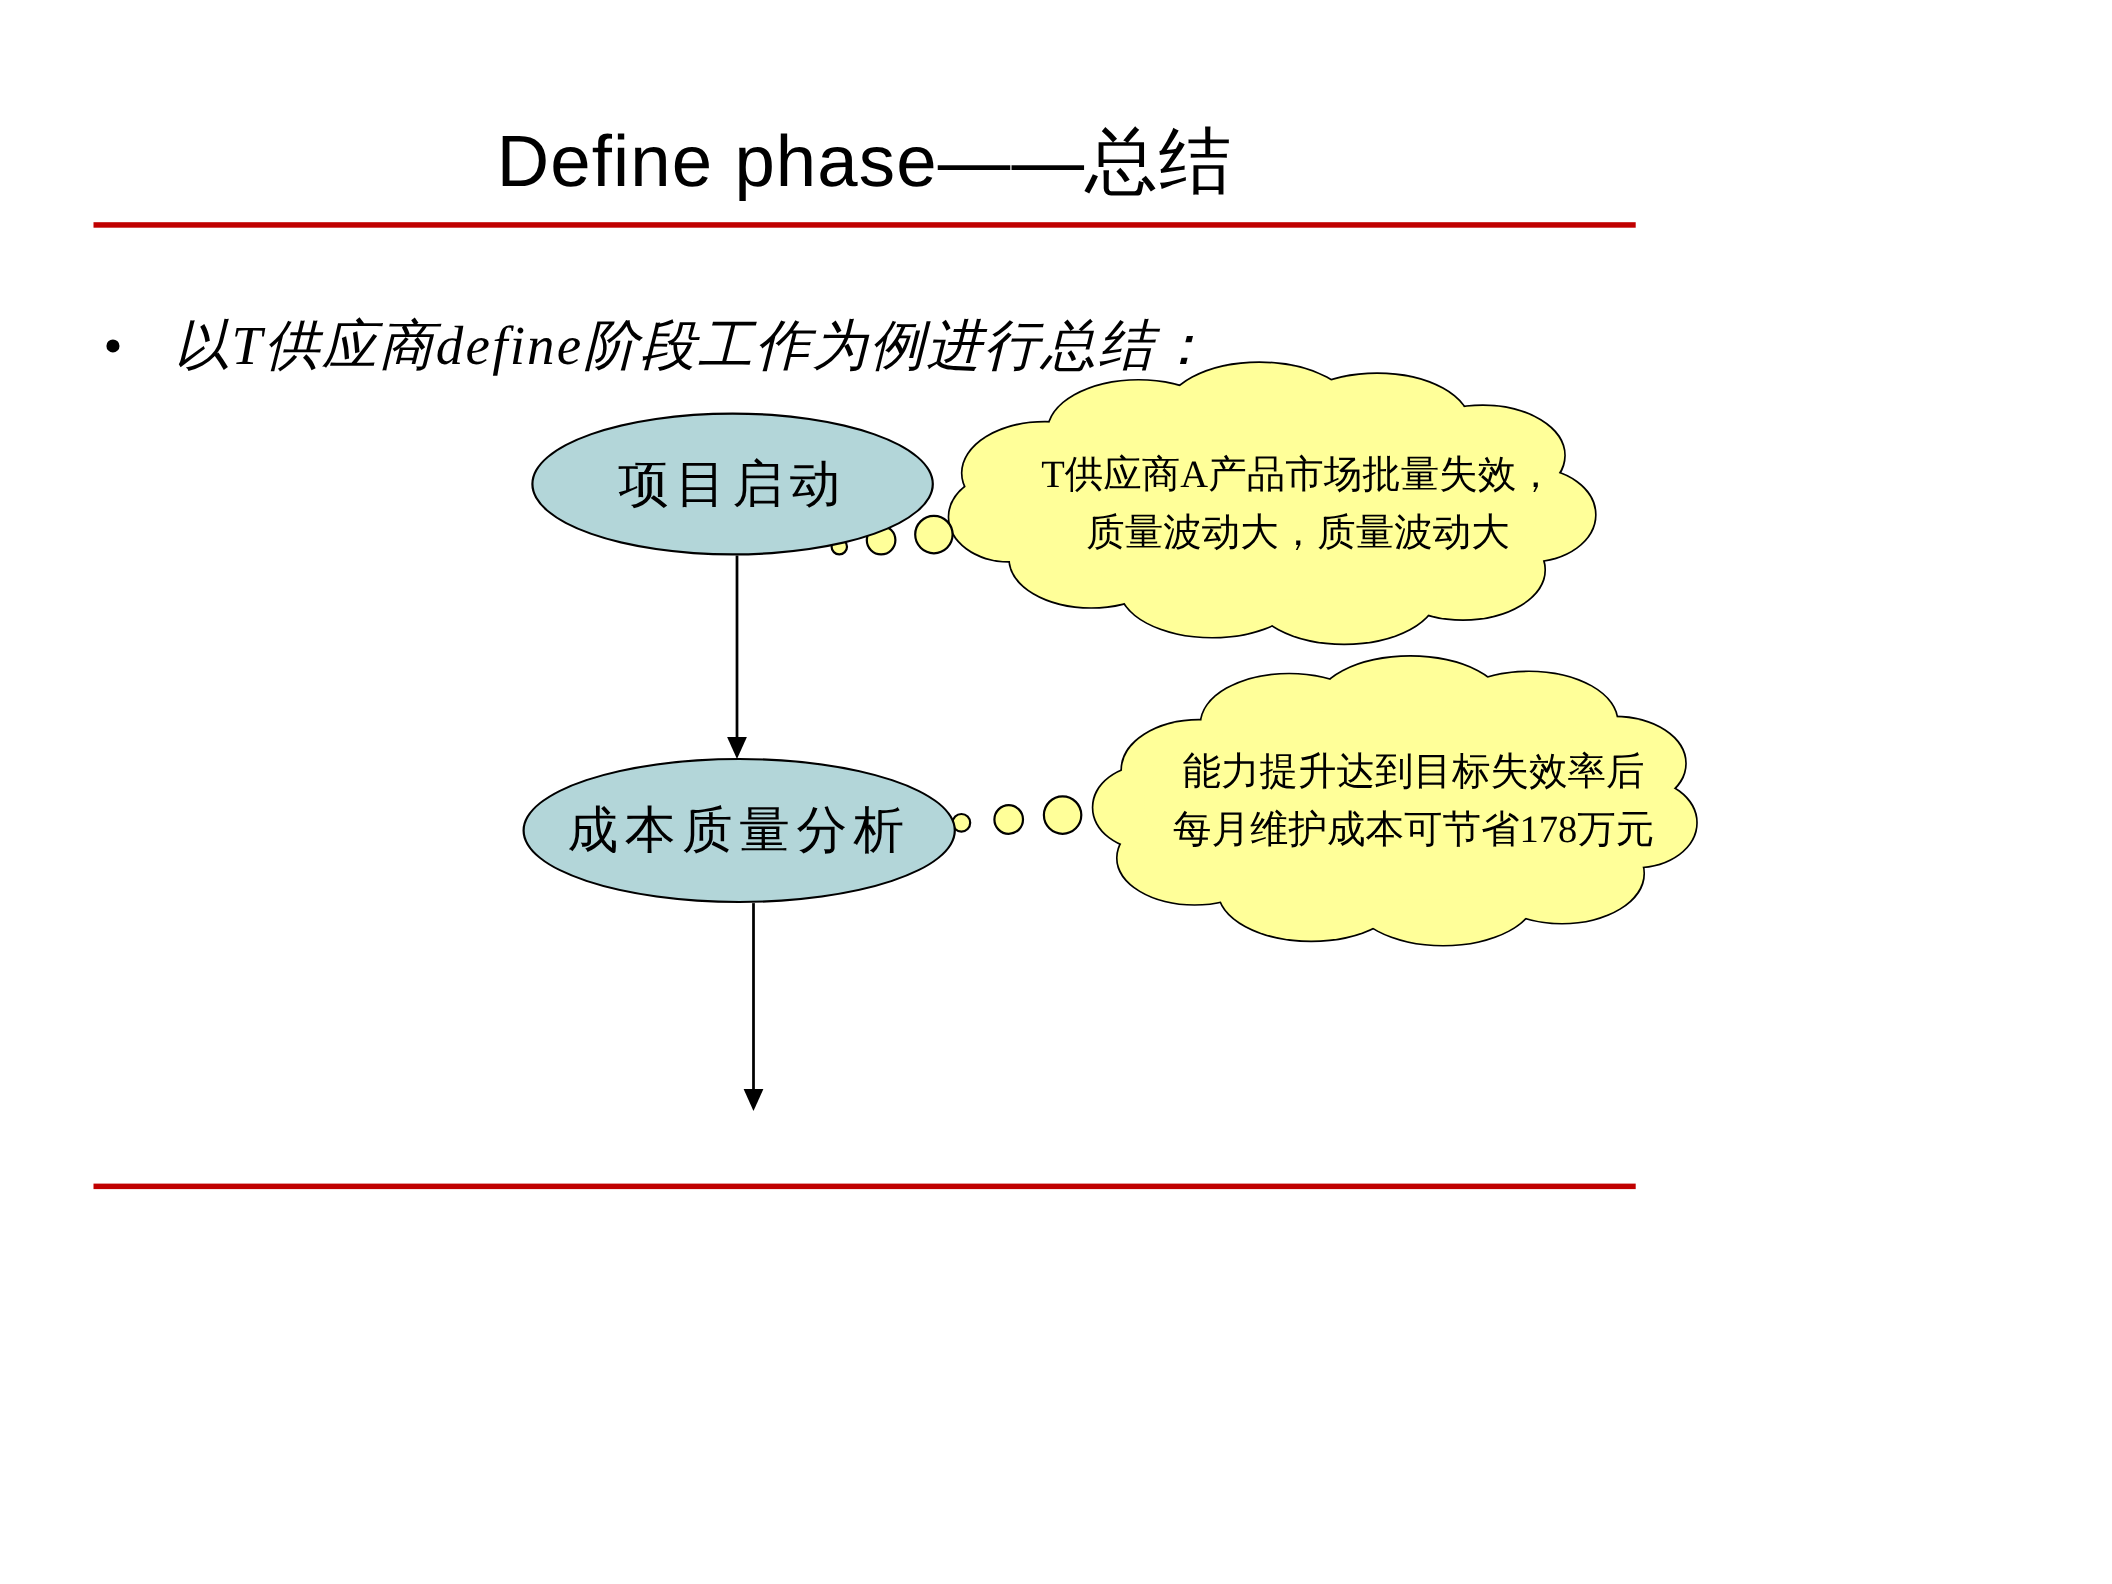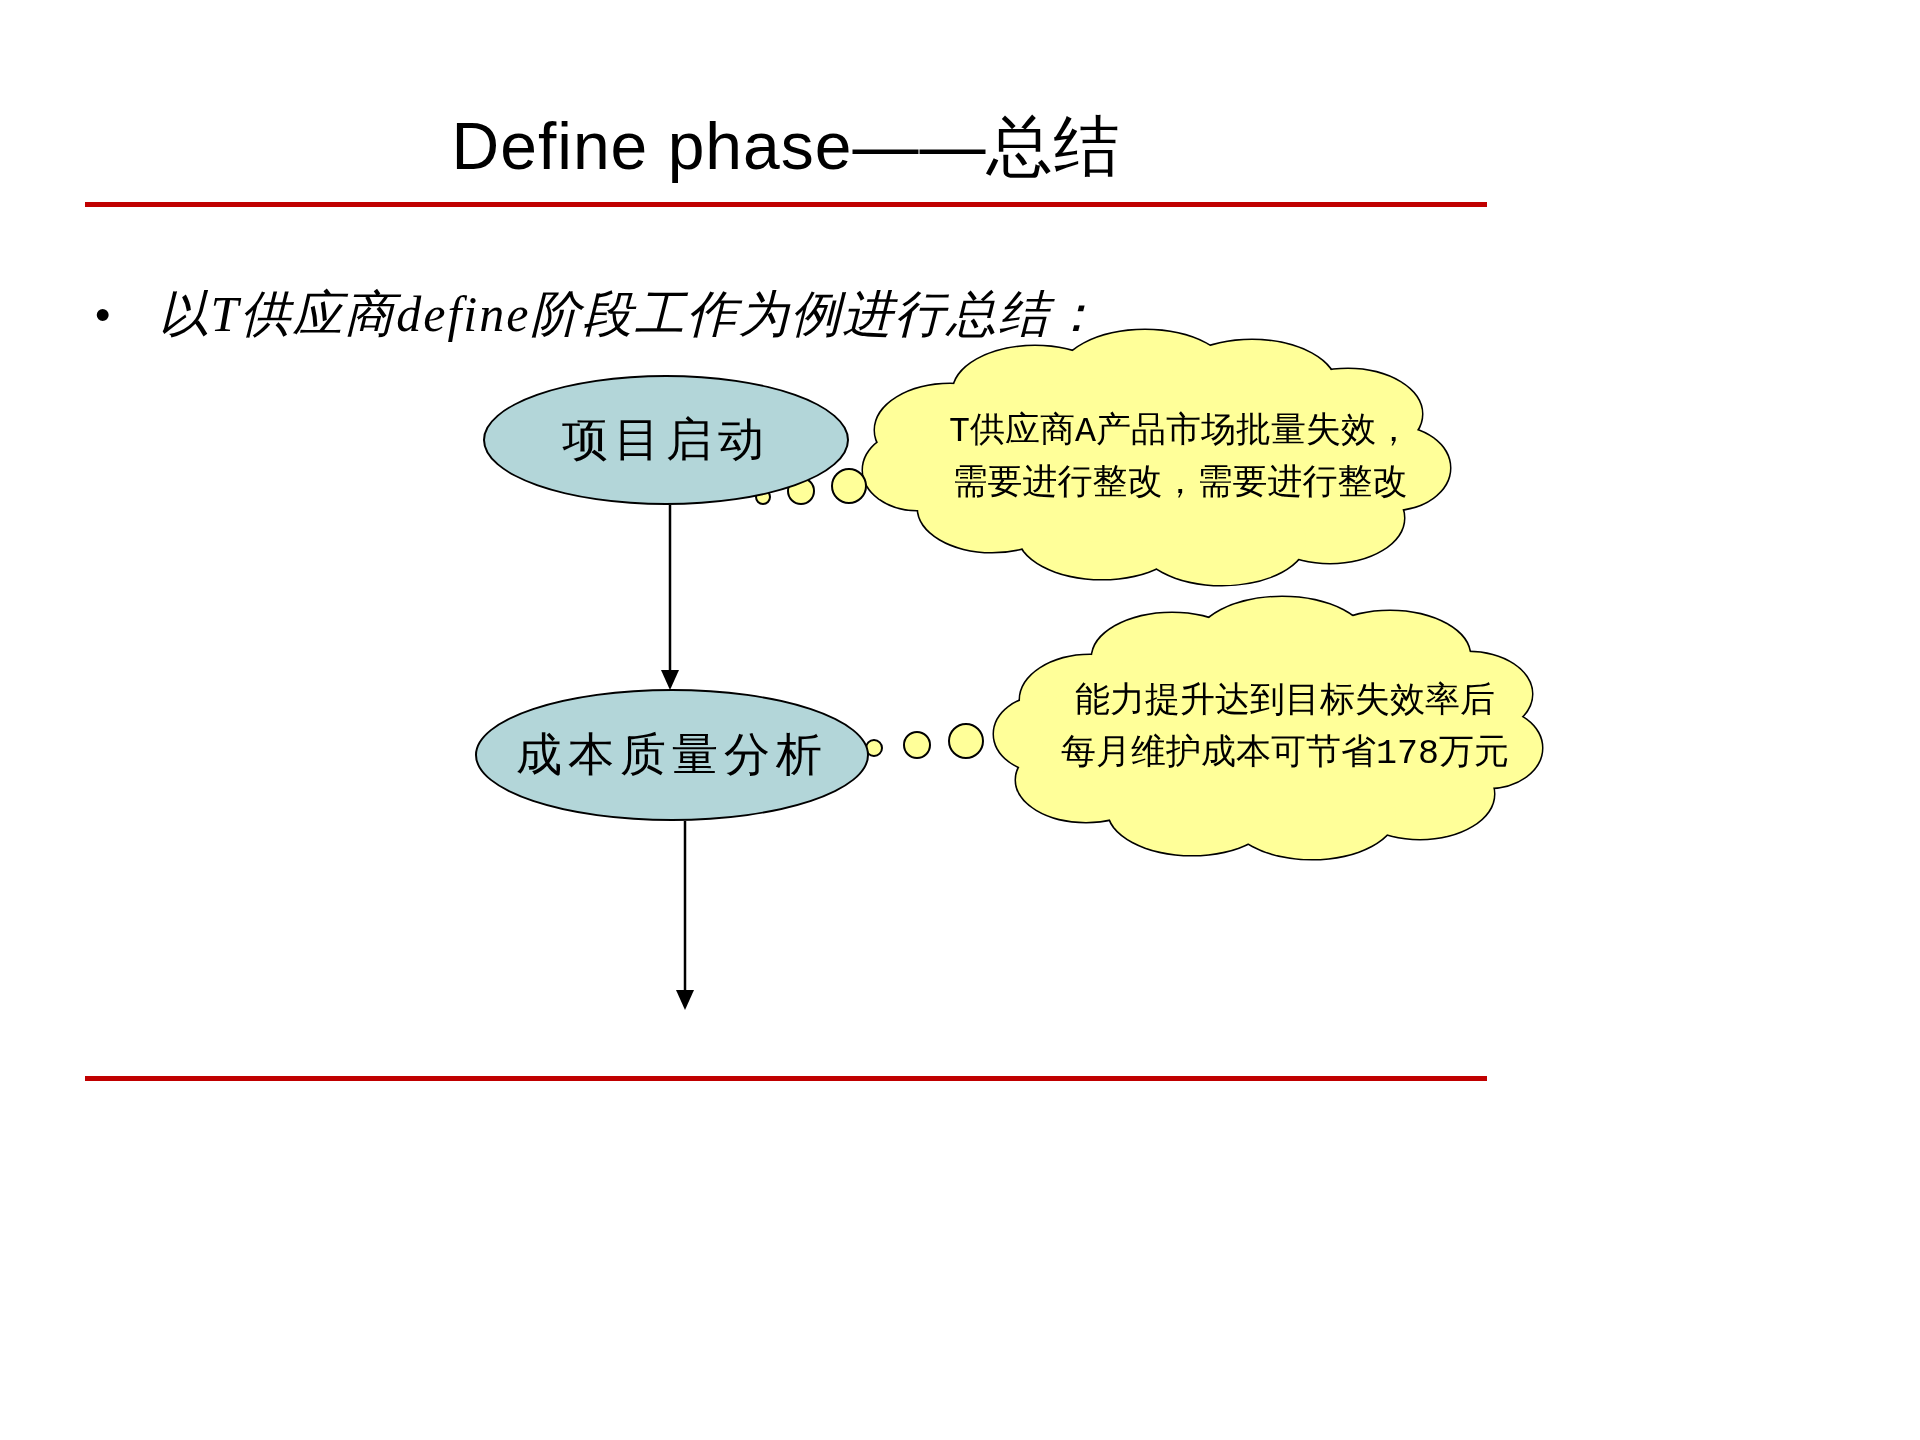--- a/index.html
+++ b/index.html
@@ -98,21 +98,21 @@
     font-size: 46px;
     letter-spacing: 6px;
     color: #000000;
     box-sizing: border-box;
   }
   .flow-node-1 { left: 483px; top: 375px; width: 366px; height: 130px; }
   .flow-node-2 { left: 475px; top: 689px; width: 394px; height: 132px; }
   .cloud-text {
     position: absolute;
     text-align: center;
-    font-family: Liberation Mono, monospace;
+    font-family: Liberation Serif, serif;
     font-size: 35px;
     line-height: 52px;
     color: #000000;
   }
   .cloud-text-1 { left: 900px; top: 406px; width: 560px; }
   .cloud-text-2 { left: 1020px; top: 676px; width: 530px; }
 </style>
 </head>
 <body>
 
@@ -190,21 +190,21 @@
 
   <div class="flow-node flow-node-1">
     <span>项目启动</span>
   </div>
   <div class="flow-node flow-node-2">
     <span>成本质量分析</span>
   </div>
 
   <div class="cloud-text cloud-text-1">
     <div>T供应商A产品市场批量失效，</div>
-    <div>需要进行整改，需要进行整改</div>
+    <div>质量波动大，质量波动大</div>
   </div>
   <div class="cloud-text cloud-text-2">
     <div>能力提升达到目标失效率后</div>
     <div>每月维护成本可节省178万元</div>
   </div>
 
   <div class="rule rule-bottom"></div>
 
 </div>
 

